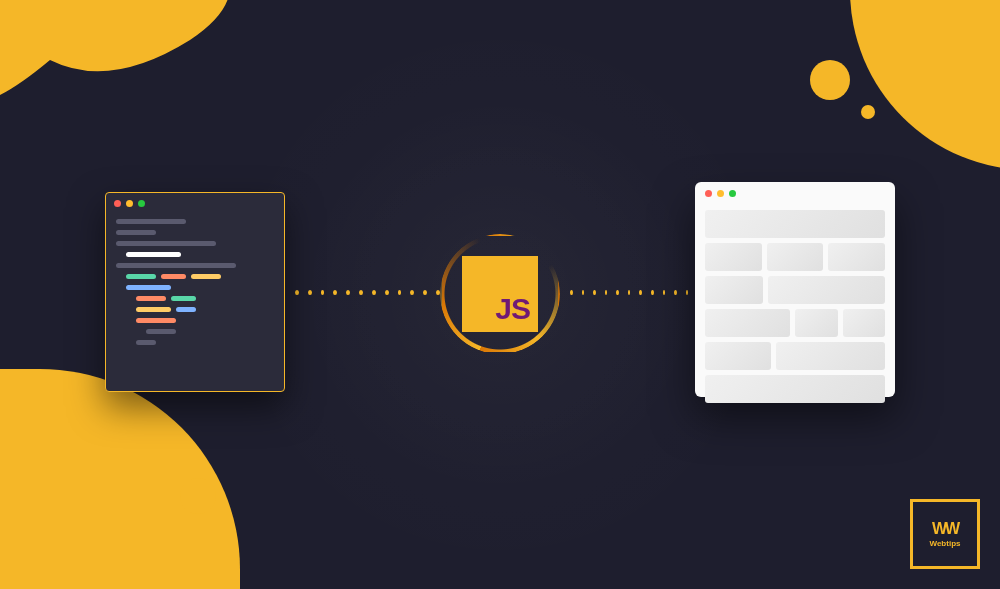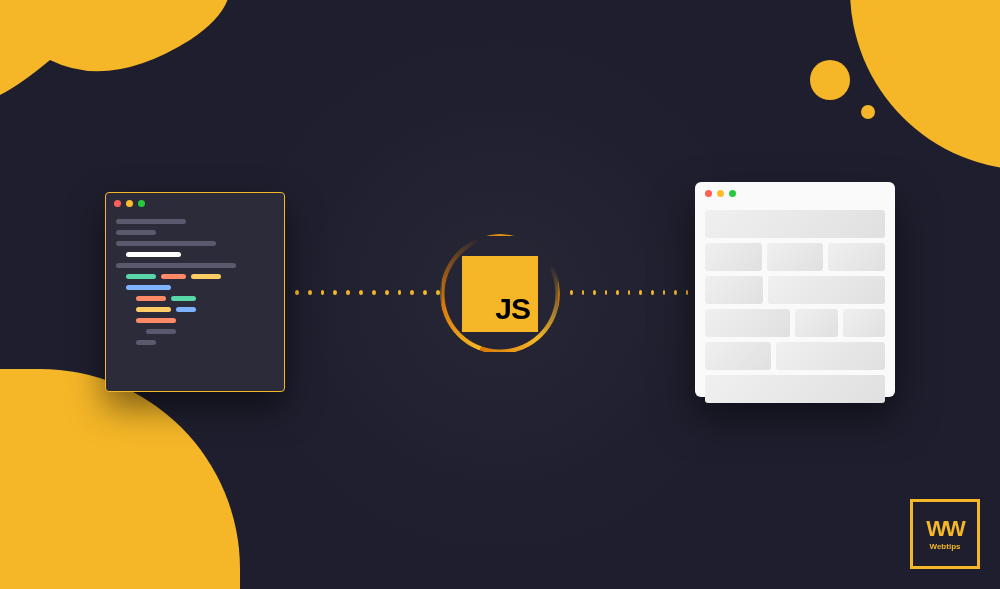--- a/index.html
+++ b/index.html
@@ -12,21 +12,21 @@
 .dot-tr1{position:absolute;top:60px;right:150px;width:40px;height:40px;background:#f5b728;border-radius:50%}
 .dot-tr2{position:absolute;top:105px;right:125px;width:14px;height:14px;background:#f5b728;border-radius:50%}
 .dot-bl{position:absolute;bottom:75px;left:180px;width:36px;height:36px;background:#f5b728;border-radius:50%}
 
 
 .vig1{position:absolute;top:50%;left:50%;transform:translate(-50%,-50%);width:420px;height:420px;border-radius:50%;background:radial-gradient(circle,rgba(255,255,255,0.025),transparent 70%)}
 .vig2{position:absolute;top:50%;left:50%;transform:translate(-50%,-50%);width:600px;height:600px;border-radius:50%;background:radial-gradient(circle,rgba(255,255,255,0.015),transparent 70%)}
 
 
 .center-ring{position:absolute;top:294px;left:500px;transform:translate(-50%,-50%);width:120px;height:120px;border-radius:50%;border:2px solid transparent;background:conic-gradient(from 200deg,#f5b728 0deg,#d97706 60deg,transparent 140deg,transparent 220deg,#f5b728 300deg,#d97706 360deg);-webkit-mask:radial-gradient(circle,transparent 55px,black 56px)}
-.js-box{position:absolute;top:294px;left:500px;transform:translate(-50%,-50%);width:76px;height:76px;background:#f5b728;display:flex;align-items:flex-end;justify-content:flex-end;padding:6px 8px;font-weight:900;font-size:30px;color:#000000;letter-spacing:-1px}
+.js-box{position:absolute;top:294px;left:500px;transform:translate(-50%,-50%);width:76px;height:76px;background:#f5b728;display:flex;align-items:flex-end;justify-content:flex-end;padding:6px 8px;font-weight:900;font-size:30px;color:#701a75;letter-spacing:-1px}
 
 
 .code-win{position:absolute;top:192px;left:105px;width:180px;height:200px;background:#2b2b3a;border:1px solid #f5b728;border-radius:4px;box-shadow:0 15px 35px rgba(0,0,0,0.5)}
 .code-bar{height:20px;display:flex;align-items:center;gap:5px;padding-left:8px}
 .tdot{width:7px;height:7px;border-radius:50%}
 .r{background:#ff5f56}.y{background:#ffbd2e}.g{background:#27c93f}
 .code-body{padding:6px 10px}
 .cl{height:5px;border-radius:3px;margin-bottom:6px}
 
 
@@ -37,21 +37,21 @@
 .tile{background:linear-gradient(135deg,#f0f0f0,#e0e0e0);border-radius:3px;height:28px}
 
 
 .dots{position:absolute;top:290px;height:6px;display:flex;gap:9px}
 .dots.left{left:295px;width:145px}
 .dots.right{left:570px;width:130px}
 .dots span{width:5px;height:5px;background:#f5b728;border-radius:50%}
 
 
 .logo{position:absolute;bottom:20px;right:20px;width:70px;height:70px;border:3px solid #f5b728;display:flex;flex-direction:column;align-items:center;justify-content:center;color:#f5b728}
-.logo-ww{font-size:22px;font-weight:900;letter-spacing:-2px;line-height:1}
+.logo-ww{font-size:16px;font-weight:900;letter-spacing:-2px;line-height:1}
 .logo-sub{font-size:8px;font-weight:bold;margin-top:2px}
 </style>
 </head>
 <body>
 
 <div class="vig2"></div>
 <div class="vig1"></div>
 
 <div class="blob-tl"></div>
 <div class="blob-tr"></div>

